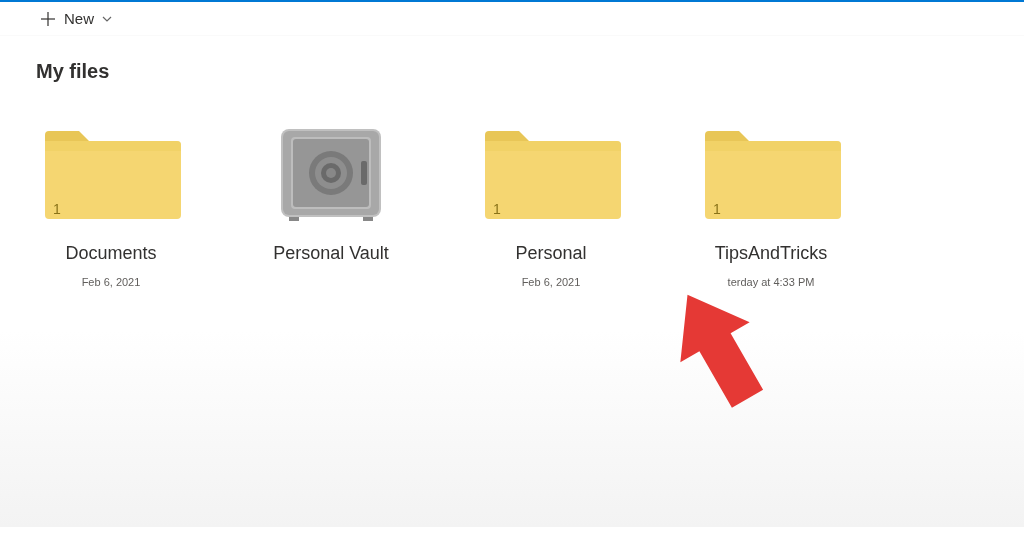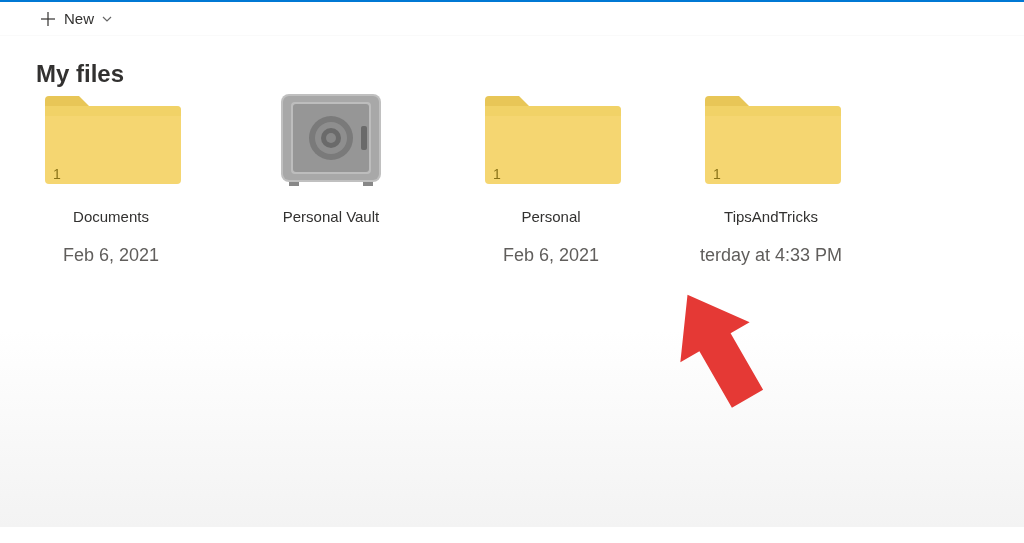--- a/index.html
+++ b/index.html
@@ -56,23 +56,24 @@
       align-items: center;
       justify-content: center;
     }
     .content {
       padding: 24px 36px;
       background: linear-gradient(to bottom, #ffffff 0%, #ffffff 60%, #f3f3f3 100%);
       height: calc(100% - 52px);
       position: relative;
     }
     .page-title {
-      font-size: 24px;
+      font-size: 20px;
       font-weight: 600;
       color: #323130;
+      margin-bottom: 40px;
     }
     .files-grid {
       display: flex;
       gap: 70px;
       flex-wrap: wrap;
     }
     .file-item {
       display: flex;
       flex-direction: column;
       align-items: center;
@@ -88,27 +89,27 @@
     .folder-count {
       position: absolute;
       bottom: 6px;
       left: 12px;
       font-size: 14px;
       color: #8a7318;
       font-weight: normal;
       z-index: 2;
     }
     .file-name {
-      font-size: 15px;
+      font-size: 18px;
       color: #323130;
       text-align: center;
-      margin-bottom: 20px;
+      margin-bottom: 12px;
     }
     .file-date {
-      font-size: 18px;
+      font-size: 11px;
       color: #605e5c;
       text-align: center;
     }
     .drop-hint {
       position: absolute;
       bottom: 60px;
       left: 50%;
       transform: translateX(-50%);
       font-size: 15px;
       color: #605e5c;

